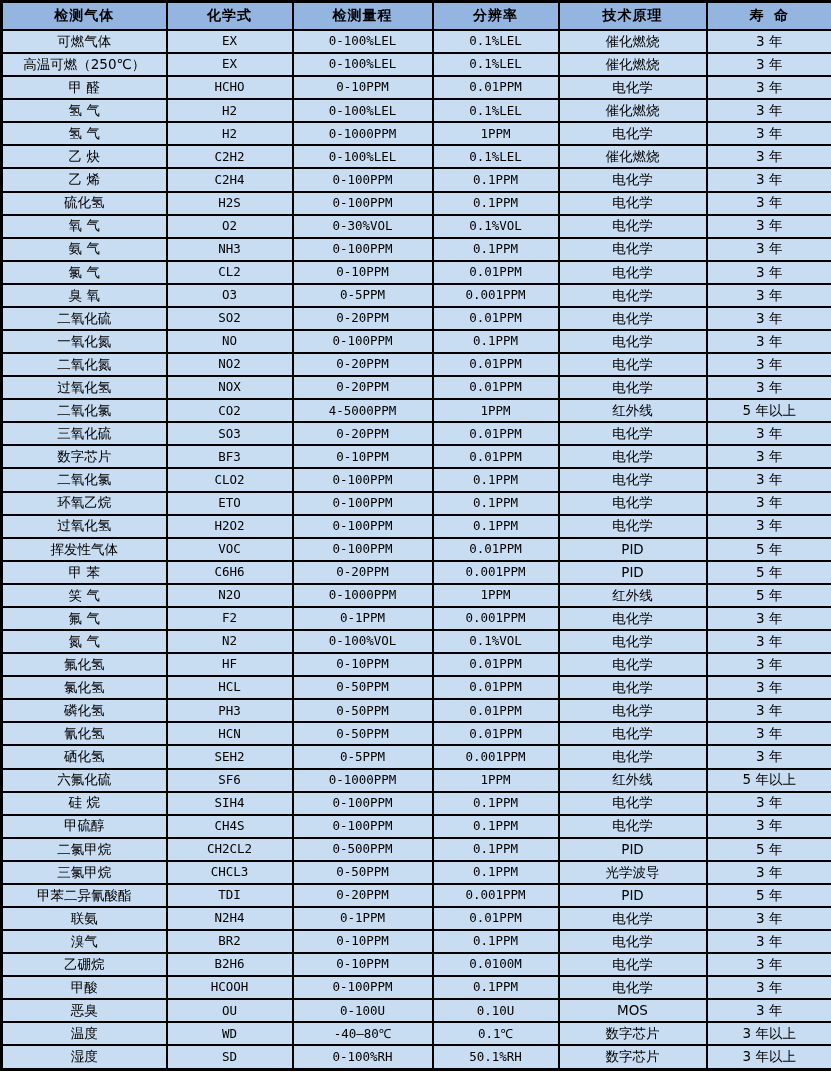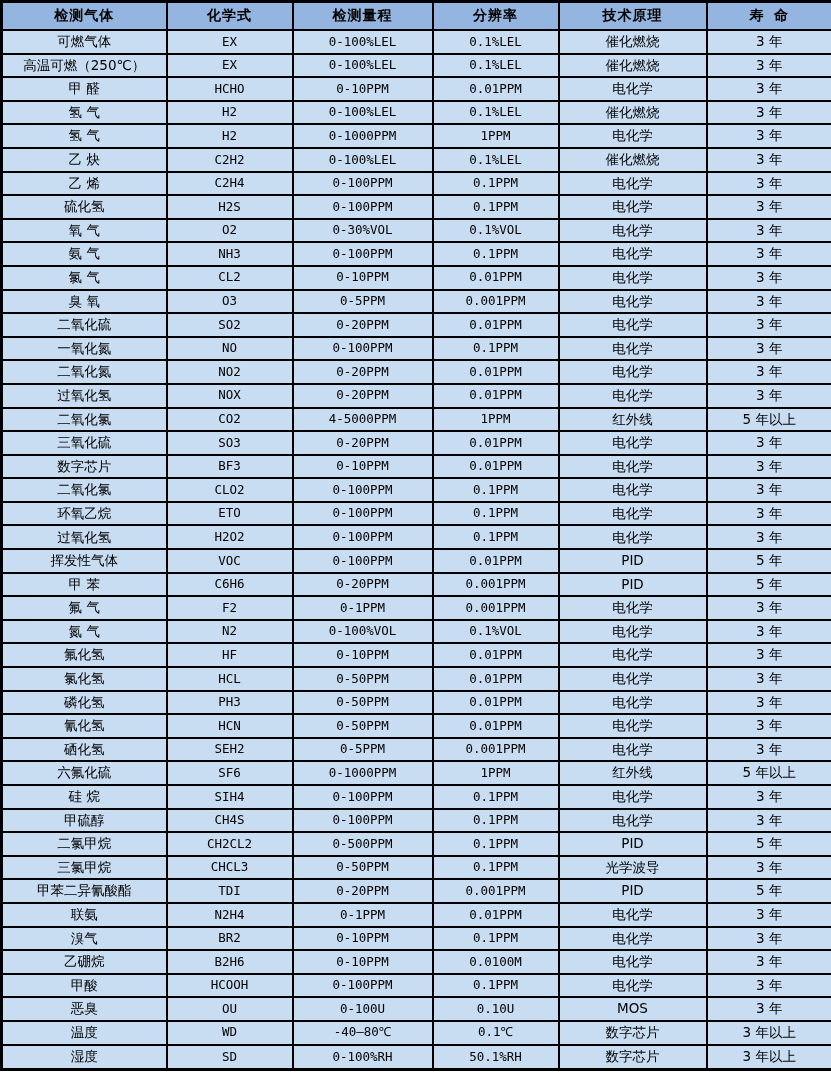--- a/index.html
+++ b/index.html
@@ -255,20 +255,28 @@
       </tr>
       <tr>
         <td>甲 苯</td>
         <td class="mono">C6H6</td>
         <td class="mono">0-20PPM</td>
         <td class="mono">0.001PPM</td>
         <td>PID</td>
         <td>5 年</td>
       </tr>
       <tr>
+        <td>笑 气</td>
+        <td class="mono">N2O</td>
+        <td class="mono">0-1000PPM</td>
+        <td class="mono">1PPM</td>
+        <td>红外线</td>
+        <td>5 年</td>
+      </tr>
+      <tr>
         <td>氟 气</td>
         <td class="mono">F2</td>
         <td class="mono">0-1PPM</td>
         <td class="mono">0.001PPM</td>
         <td>电化学</td>
         <td>3 年</td>
       </tr>
       <tr>
         <td>氮 气</td>
         <td class="mono">N2</td>

